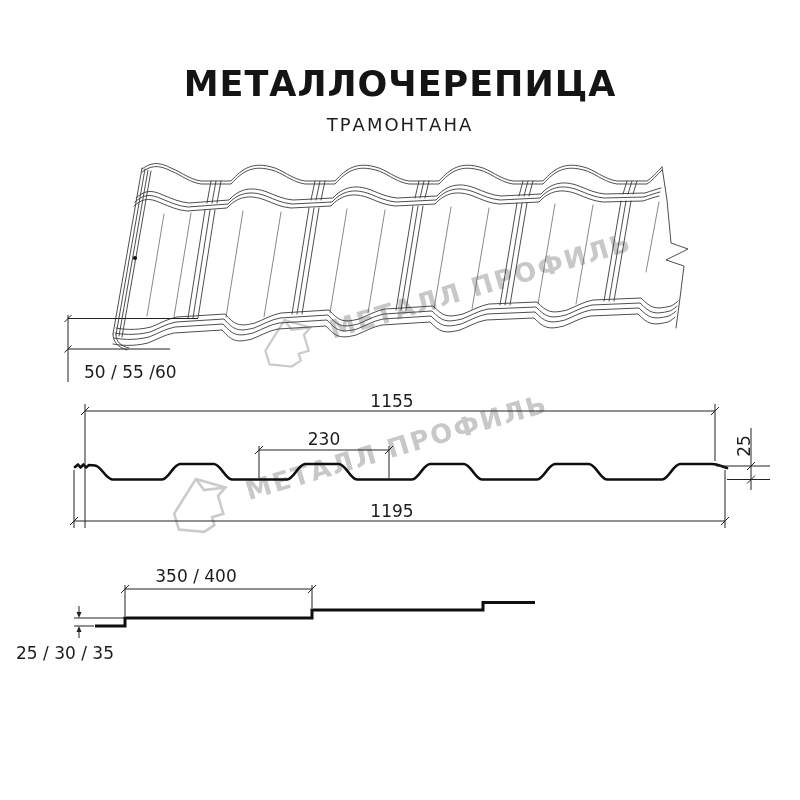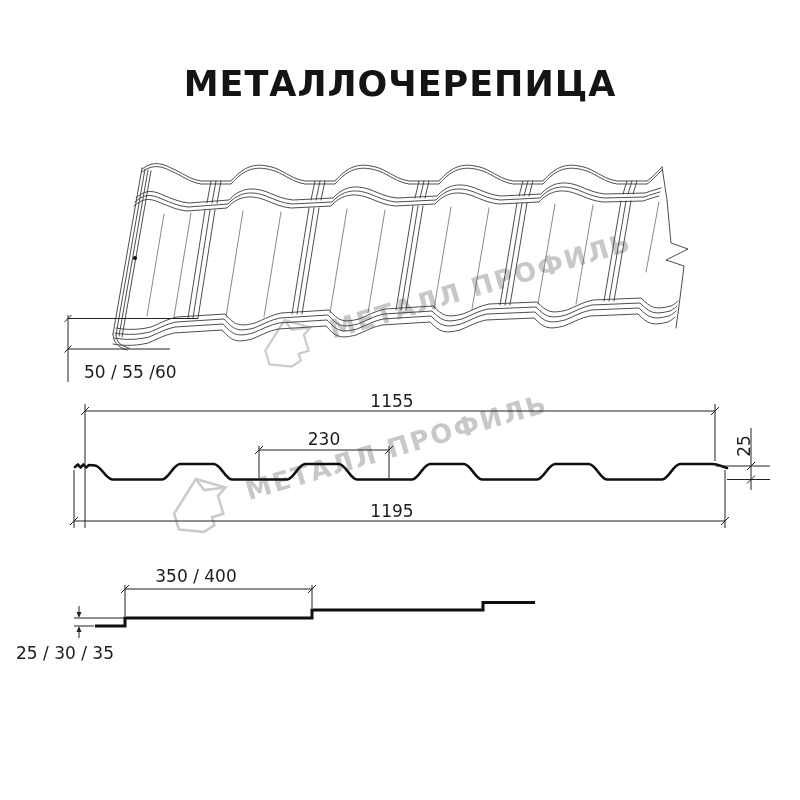--- a/index.html
+++ b/index.html
@@ -17,20 +17,21 @@
   .wm2{left:358px;top:458px;}
   svg.main{position:absolute;left:0;top:0;z-index:2;}
   text.dim{font-family:"DejaVu Sans","Liberation Sans",sans-serif;font-size:17px;fill:#1c1c1c;}
 </style>
 </head>
 <body>
 
 <div class="canvas">
 
   <h1 class="title">МЕТАЛЛОЧЕРЕПИЦА</h1>
+  <h2 class="subtitle">ТРАМОНТАНА</h2>
 
   <div class="wm wm1">
     <svg width="58" height="52" viewBox="0 0 56 50">
       <g fill="none" stroke="#cbcbcb" stroke-width="2.2" stroke-linejoin="miter">
         <path d="M4,26 L30,3 L52,17 L44,22 L44,38 L34,38 L34,45 L24,48 L4,40 Z"></path>
         <path d="M30,3 L34,14 L52,17"></path>
       </g>
     </svg>
     <span class="wm-text">МЕТАЛЛ ПРОФИЛЬ</span>
   </div>

